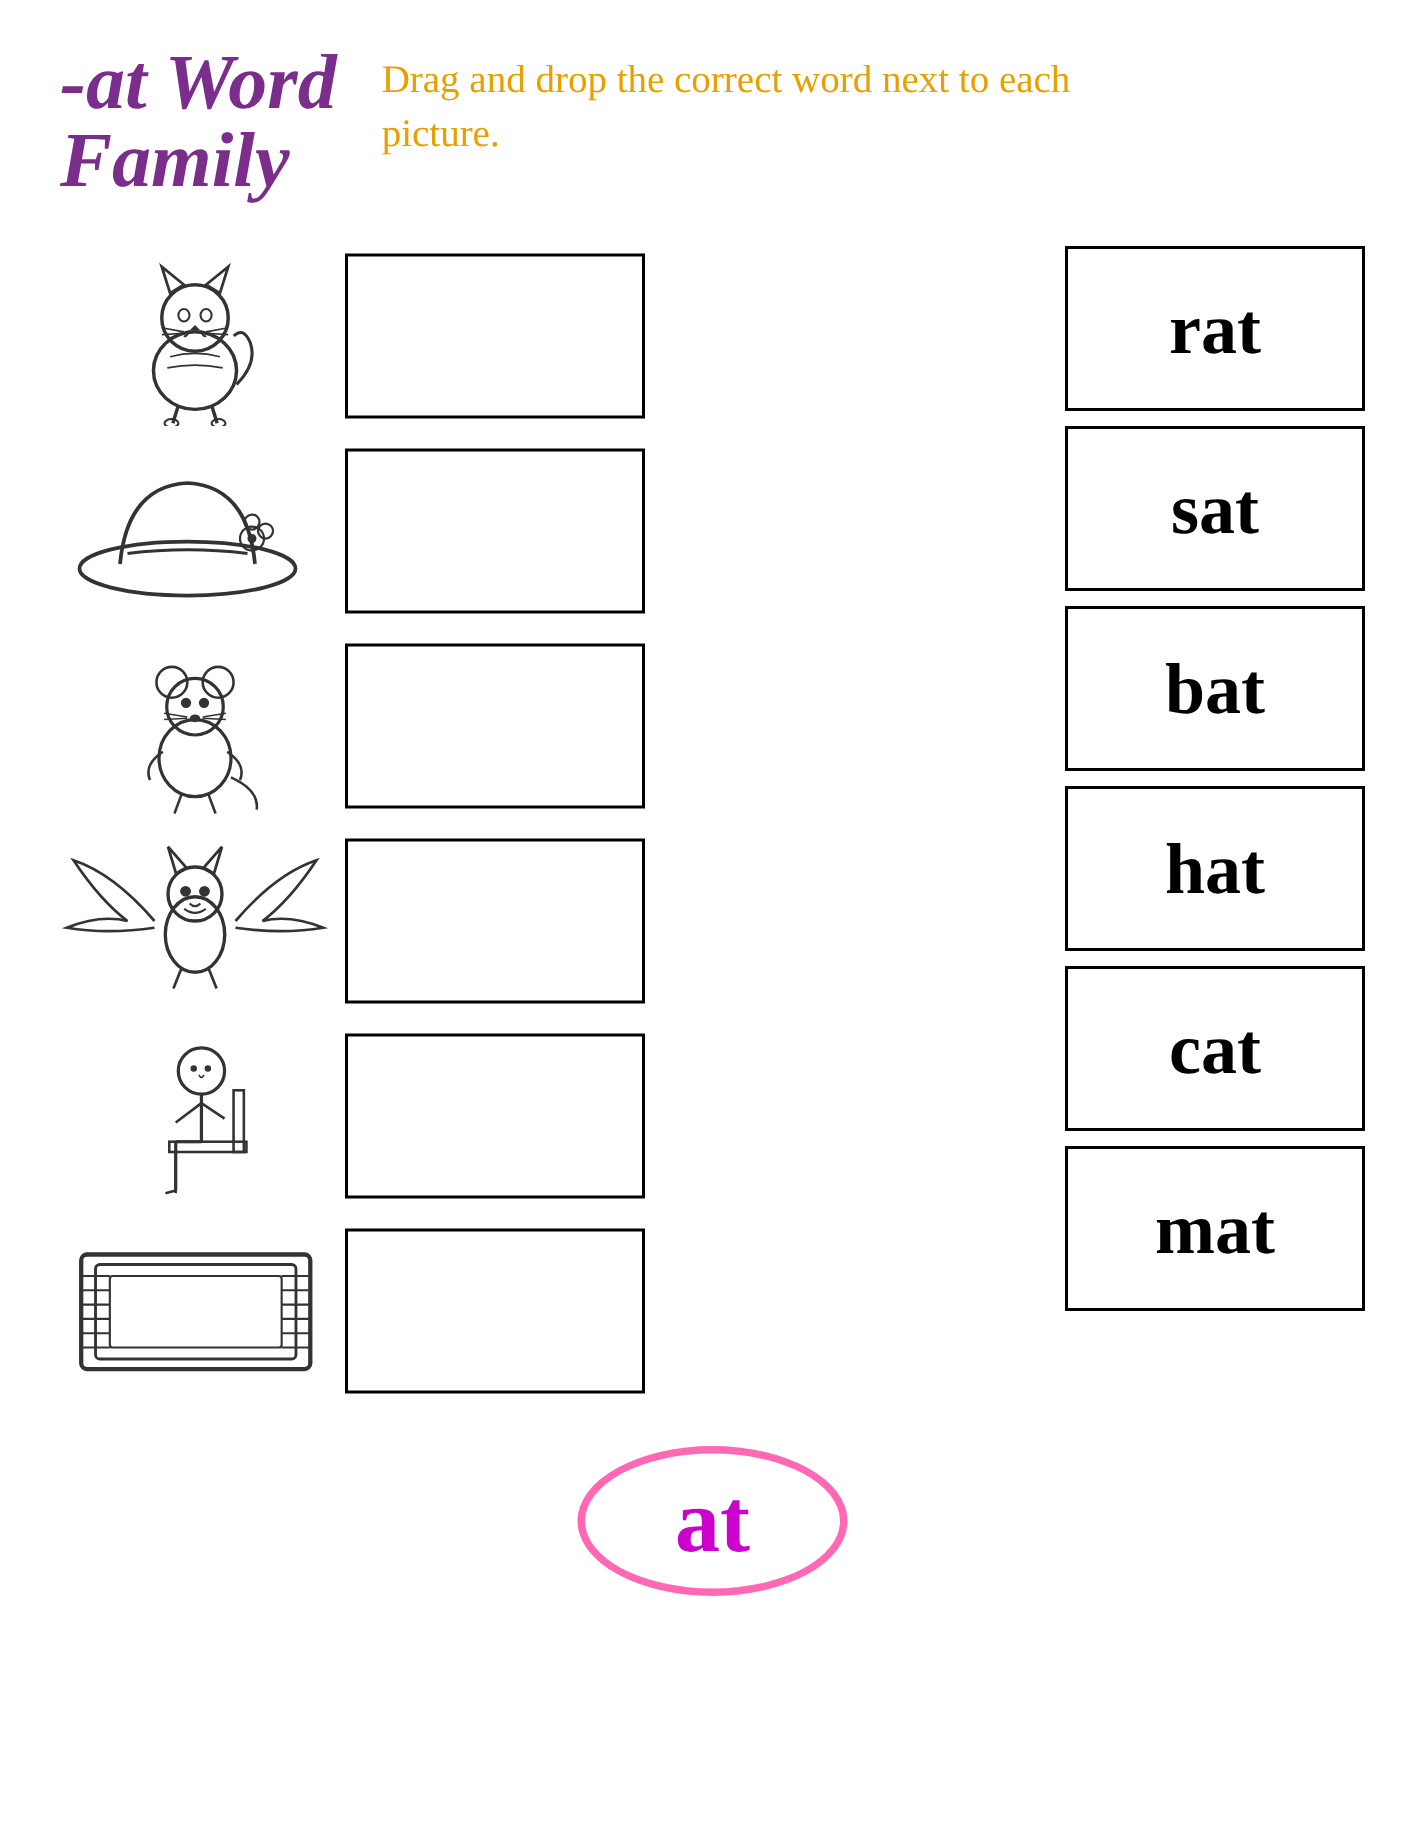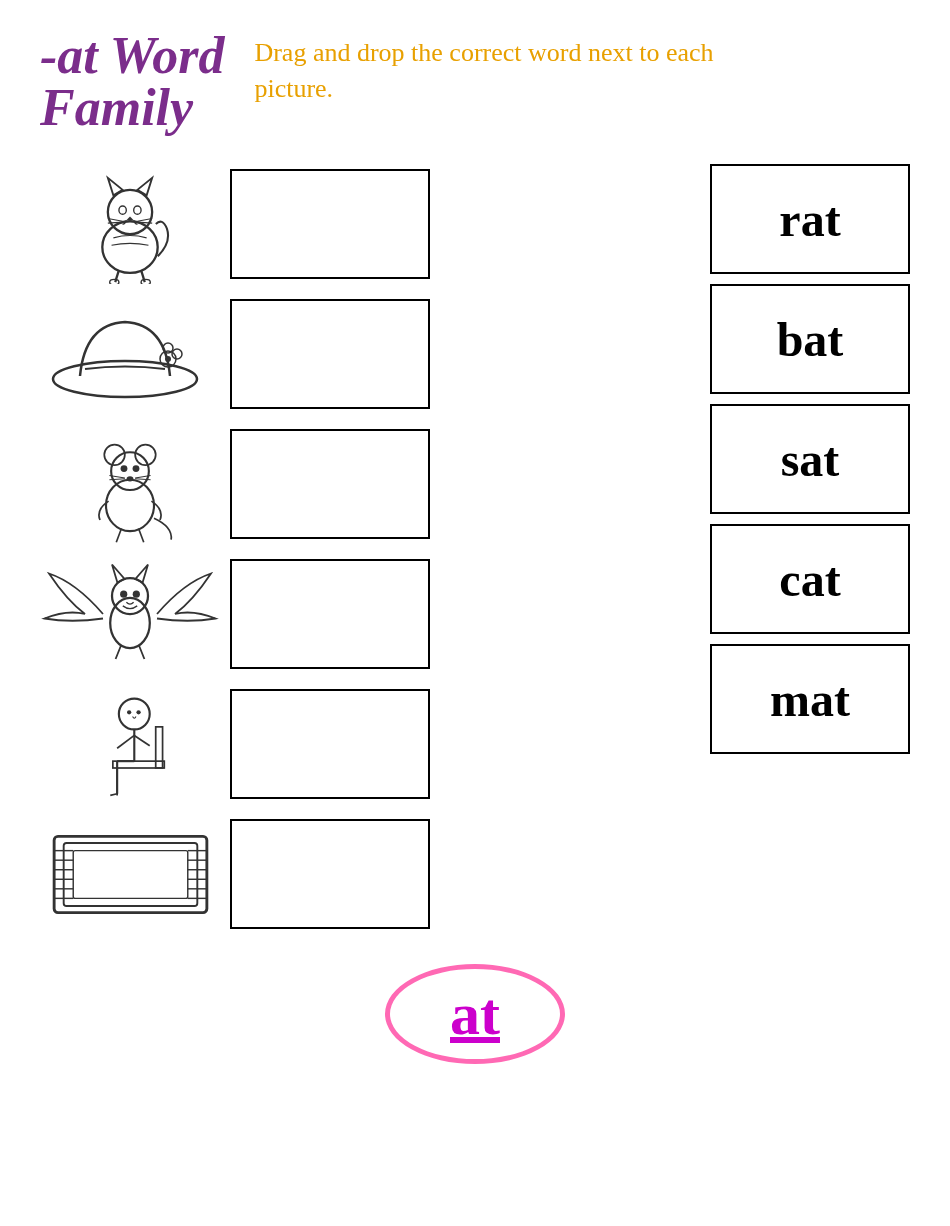--- a/index.html
+++ b/index.html
@@ -133,21 +133,20 @@
       height: 100px;
       border: 5px solid #ff69b4;
       border-radius: 50%;
       display: flex;
       align-items: center;
       justify-content: center;
       font-size: 60px;
       font-weight: bold;
       color: #cc00cc;
       background: #fff;
-      text-decoration: underline;
     }
 
     
     svg {
       max-width: 100%;
       max-height: 100%;
     }
 
   </style>
 </head>
@@ -355,27 +354,30 @@
 
     </div>
 
     <div class="right-side">
 
       <div class="word-card">
         <span>rat</span>
       </div>
 
       <div class="word-card">
+        <span>sat</span>
+      </div>
+
+      <div class="word-card">
         <span>bat</span>
       </div>
 
       <div class="word-card">
-        <span>sat</span>
-      </div>
-
+        <span>hat</span>
+      </div>
 
       <div class="word-card">
         <span>cat</span>
       </div>
 
       <div class="word-card">
         <span>mat</span>
       </div>
 
     </div>

